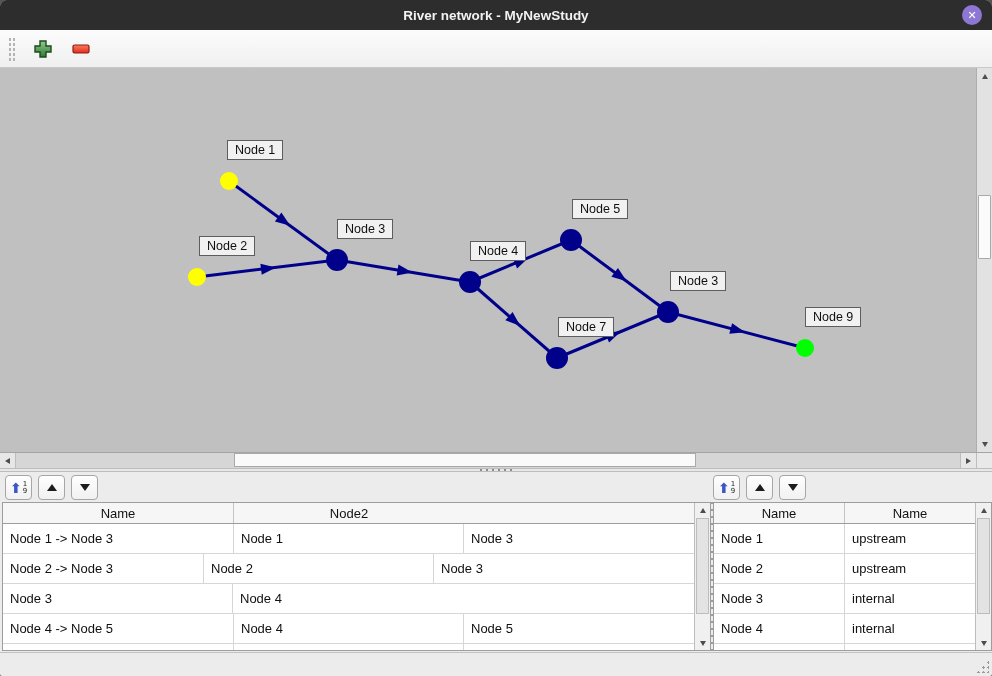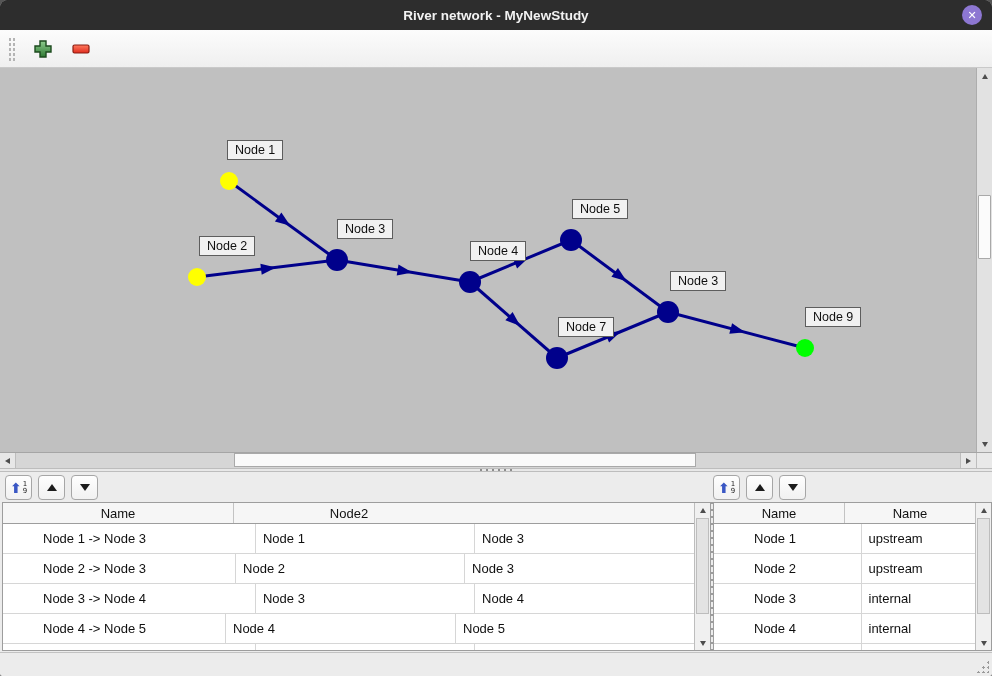--- a/index.html
+++ b/index.html
@@ -94,21 +94,21 @@
   .tables-row{ position:relative; height:150px; background:#ececec; }
   .datatable{ position:absolute; top:0; background:#fff; border:1px solid #9d9d9d; display:flex; overflow:hidden; }
   .datatable .grid{ flex:1; overflow:hidden; }
   .dt-left{ left:2px; width:709px; height:149px; }
   .dt-right{ left:713px; width:279px; height:149px; }
   .dt-header{ display:flex; background:#f6f6f6; border-bottom:1px solid #9d9d9d; height:21px; }
   .dt-header .hcell{
     font-size:13px; color:#111; display:flex; align-items:center; justify-content:center;
     border-right:1px solid #c3c3c3; height:100%; cursor:pointer;
   }
-  .dt-row{ display:flex; height:30px; border-bottom:1px solid #d6d6d6; background:#fff; cursor:pointer;padding-left:33px; }
+  .dt-row{ display:flex; height:30px; border-bottom:1px solid #d6d6d6; background:#fff; cursor:pointer; }
   .dt-row .cell{
     font-size:13px; color:#101010; display:flex; align-items:center; padding-left:7px;
     border-right:1px solid #d6d6d6; height:100%; overflow:hidden; white-space:nowrap;
   }
   .tscroll{ width:16px; background:#f0f0f0; border-left:1px solid #bdbdbd; position:relative; }
   .tscroll .sb-btn{ position:absolute; left:0; width:15px; height:14px; display:flex; align-items:center; justify-content:center; cursor:pointer; }
   .tscroll .sb-btn.top{ top:0; } .tscroll .sb-btn.bottom{ bottom:0; }
   .tscroll .tri-up{ border-bottom-color:#4d4d4d; border-left-width:3.5px; border-right-width:3.5px; border-bottom-width:5px; }
   .tscroll .tri-down{ border-top-color:#4d4d4d; border-left-width:3.5px; border-right-width:3.5px; border-top-width:5px; }
   .tscroll .thumb{ position:absolute; left:1px; width:13px; top:15px; height:96px; background:#e3e3e3; border:1px solid #bdbdbd; cursor:grab; }
@@ -284,26 +284,25 @@
           <span class="cell" style="width:231px;">Node 1 -&gt; Node 3</span>
           <span class="cell" style="width:230px;">Node 1</span>
           <span class="cell" style="width:230px;border-right:none;">Node 3</span>
         </div>
         <div class="dt-row">
           <span class="cell" style="width:201px;">Node 2 -&gt; Node 3</span>
           <span class="cell" style="width:230px;">Node 2</span>
           <span class="cell" style="width:230px;border-right:none;">Node 3</span>
         </div>
         <div class="dt-row">
-          <span class="cell" style="width:231px;">Node 3 -&gt; Node 4</span>
           <span class="cell" style="width:230px;">Node 3</span>
           <span class="cell" style="width:230px;border-right:none;">Node 4</span>
         </div>
         <div class="dt-row">
-          <span class="cell" style="width:190px;">Node 4 -&gt; Node 5</span>
+          <span class="cell" style="width:231px;">Node 4 -&gt; Node 5</span>
           <span class="cell" style="width:230px;">Node 4</span>
           <span class="cell" style="width:230px;border-right:none;">Node 5</span>
         </div>
         <div class="dt-row">
           <span class="cell" style="width:231px;"></span>
           <span class="cell" style="width:230px;"></span>
           <span class="cell" style="width:230px;border-right:none;"></span>
         </div>
       </div>
       <div class="tscroll">

